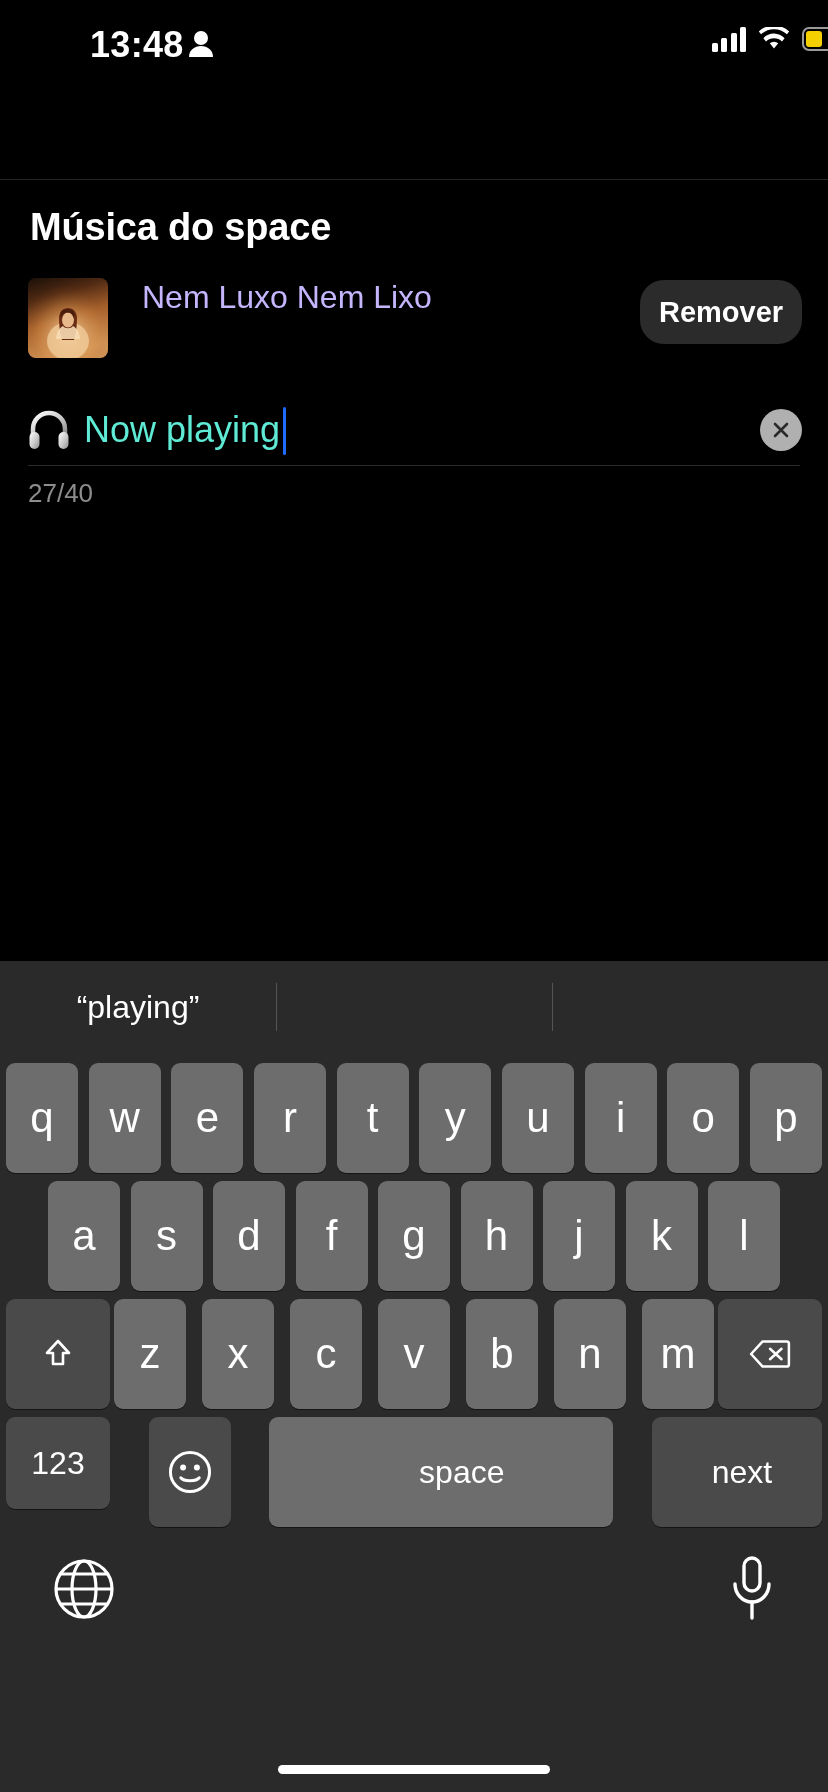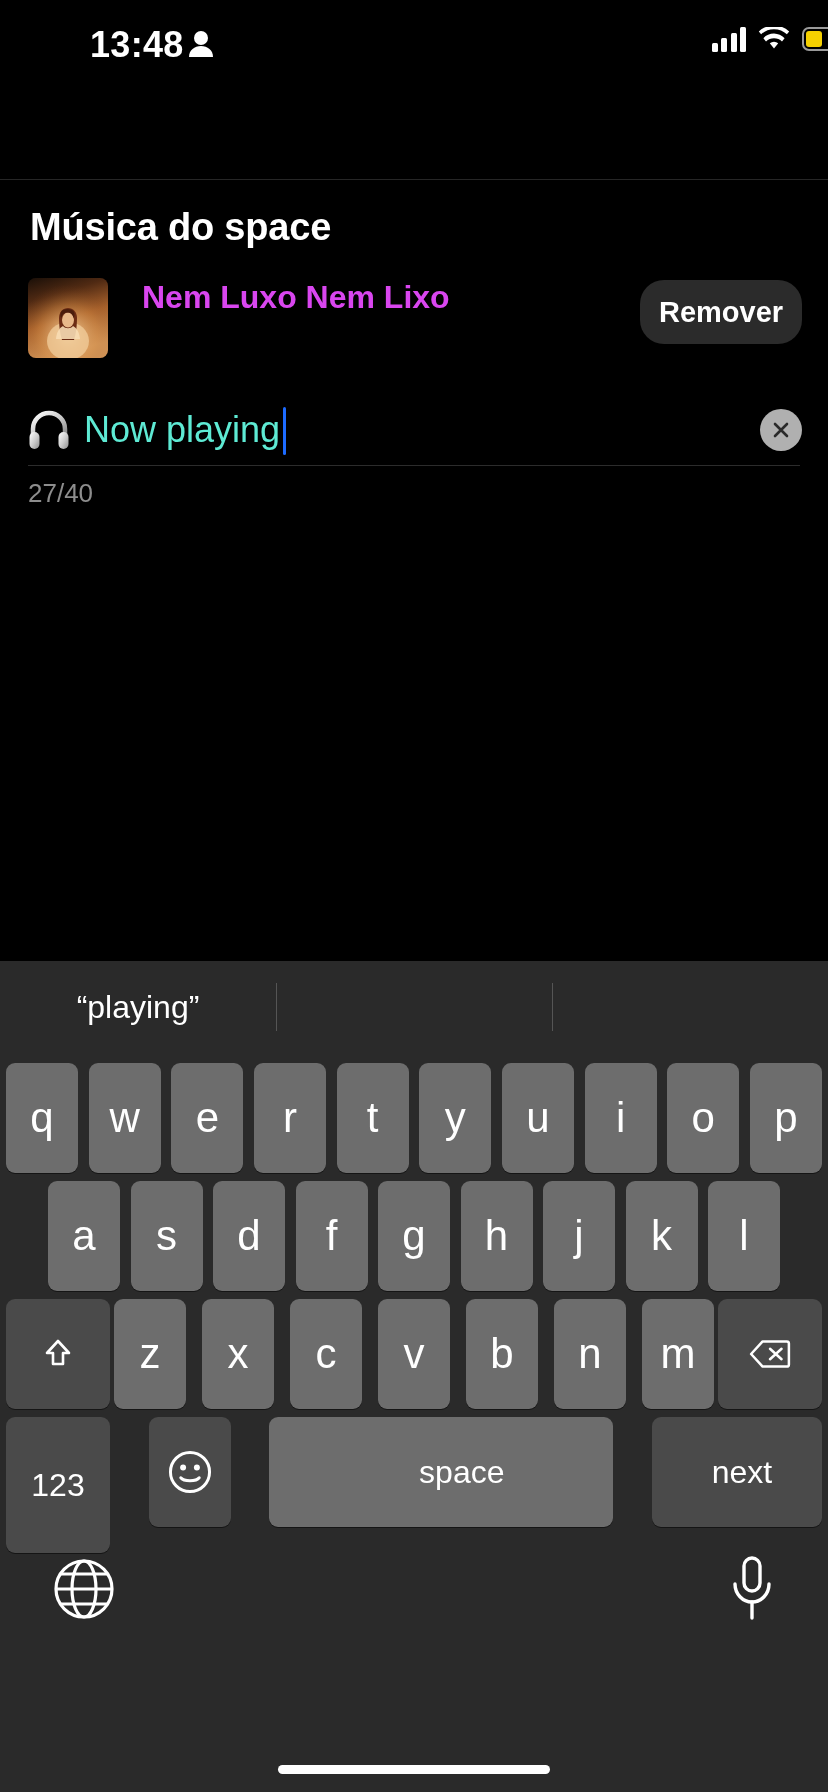--- a/index.html
+++ b/index.html
@@ -59,21 +59,21 @@
   }
 
   .song-row { position:absolute; left:0; top:98px; width:828px; height:92px; }
   .art {
     position:absolute; left:28px; top:0; width:80px; height:80px;
     border-radius:8px; overflow:hidden;
     background:#120a06;
   }
   .art svg { display:block; width:80px; height:80px; }
   .song-texts { position:absolute; left:142px; top:-2px; width:380px; }
-  .song-title { font-size:32px; font-weight:bold; color:#d946ef; line-height:42px; white-space:nowrap; }
+  .song-title { font-size:32px; font-weight:normal; color:#c4b5fd; line-height:42px; white-space:nowrap; }
   .song-artist { font-size:30px; font-weight:400; color:#8d8d8d; line-height:40px; white-space:nowrap; }
   .remove-btn {
     position:absolute; right:26px; top:2px;
     width:162px; height:64px; border-radius:24px;
     background:#2b2b2b; border:none;
     display:flex; align-items:center; justify-content:center;
     font-family:"Liberation Sans", sans-serif;
     font-size:29px; font-weight:bold; color:#fff;
   }
 
@@ -123,21 +123,21 @@
   .key {
     background:#6d6d6d; border-radius:9px;
     display:flex; align-items:center; justify-content:center;
     font-size:42px; color:#fff; font-weight:400;
     box-shadow:0 1px 0 rgba(0,0,0,0.5);
     font-family:"Liberation Sans", sans-serif;
   }
   .key.letter { width:72px; height:110px; }
   .key.dark { background:#4a4a4a; }
   .key.wide-fn { width:104px; height:110px; }
-  .key.num { width:104px; height:136px; font-size:32px; }
+  .key.num { width:104px; height:92px; font-size:32px; }
   .key.emoji { width:82px; height:110px; }
   .key.space { width:344px; height:110px; font-size:32px; background:#6d6d6d;padding-left:41px; }
   .key.next { width:170px; height:110px; font-size:32px; background:#4a4a4a;padding-left:10px; }
 
   .bottom-row { position:absolute; left:0; top:580px; width:828px; height:120px; }
   .globe-btn { position:absolute; left:52px; top:16px; width:64px; height:64px; }
   .mic-btn { position:absolute; right:52px; top:14px; width:48px; height:68px; }
 
   .home-indicator {
     position:absolute; left:50%; transform:translateX(-50%);

